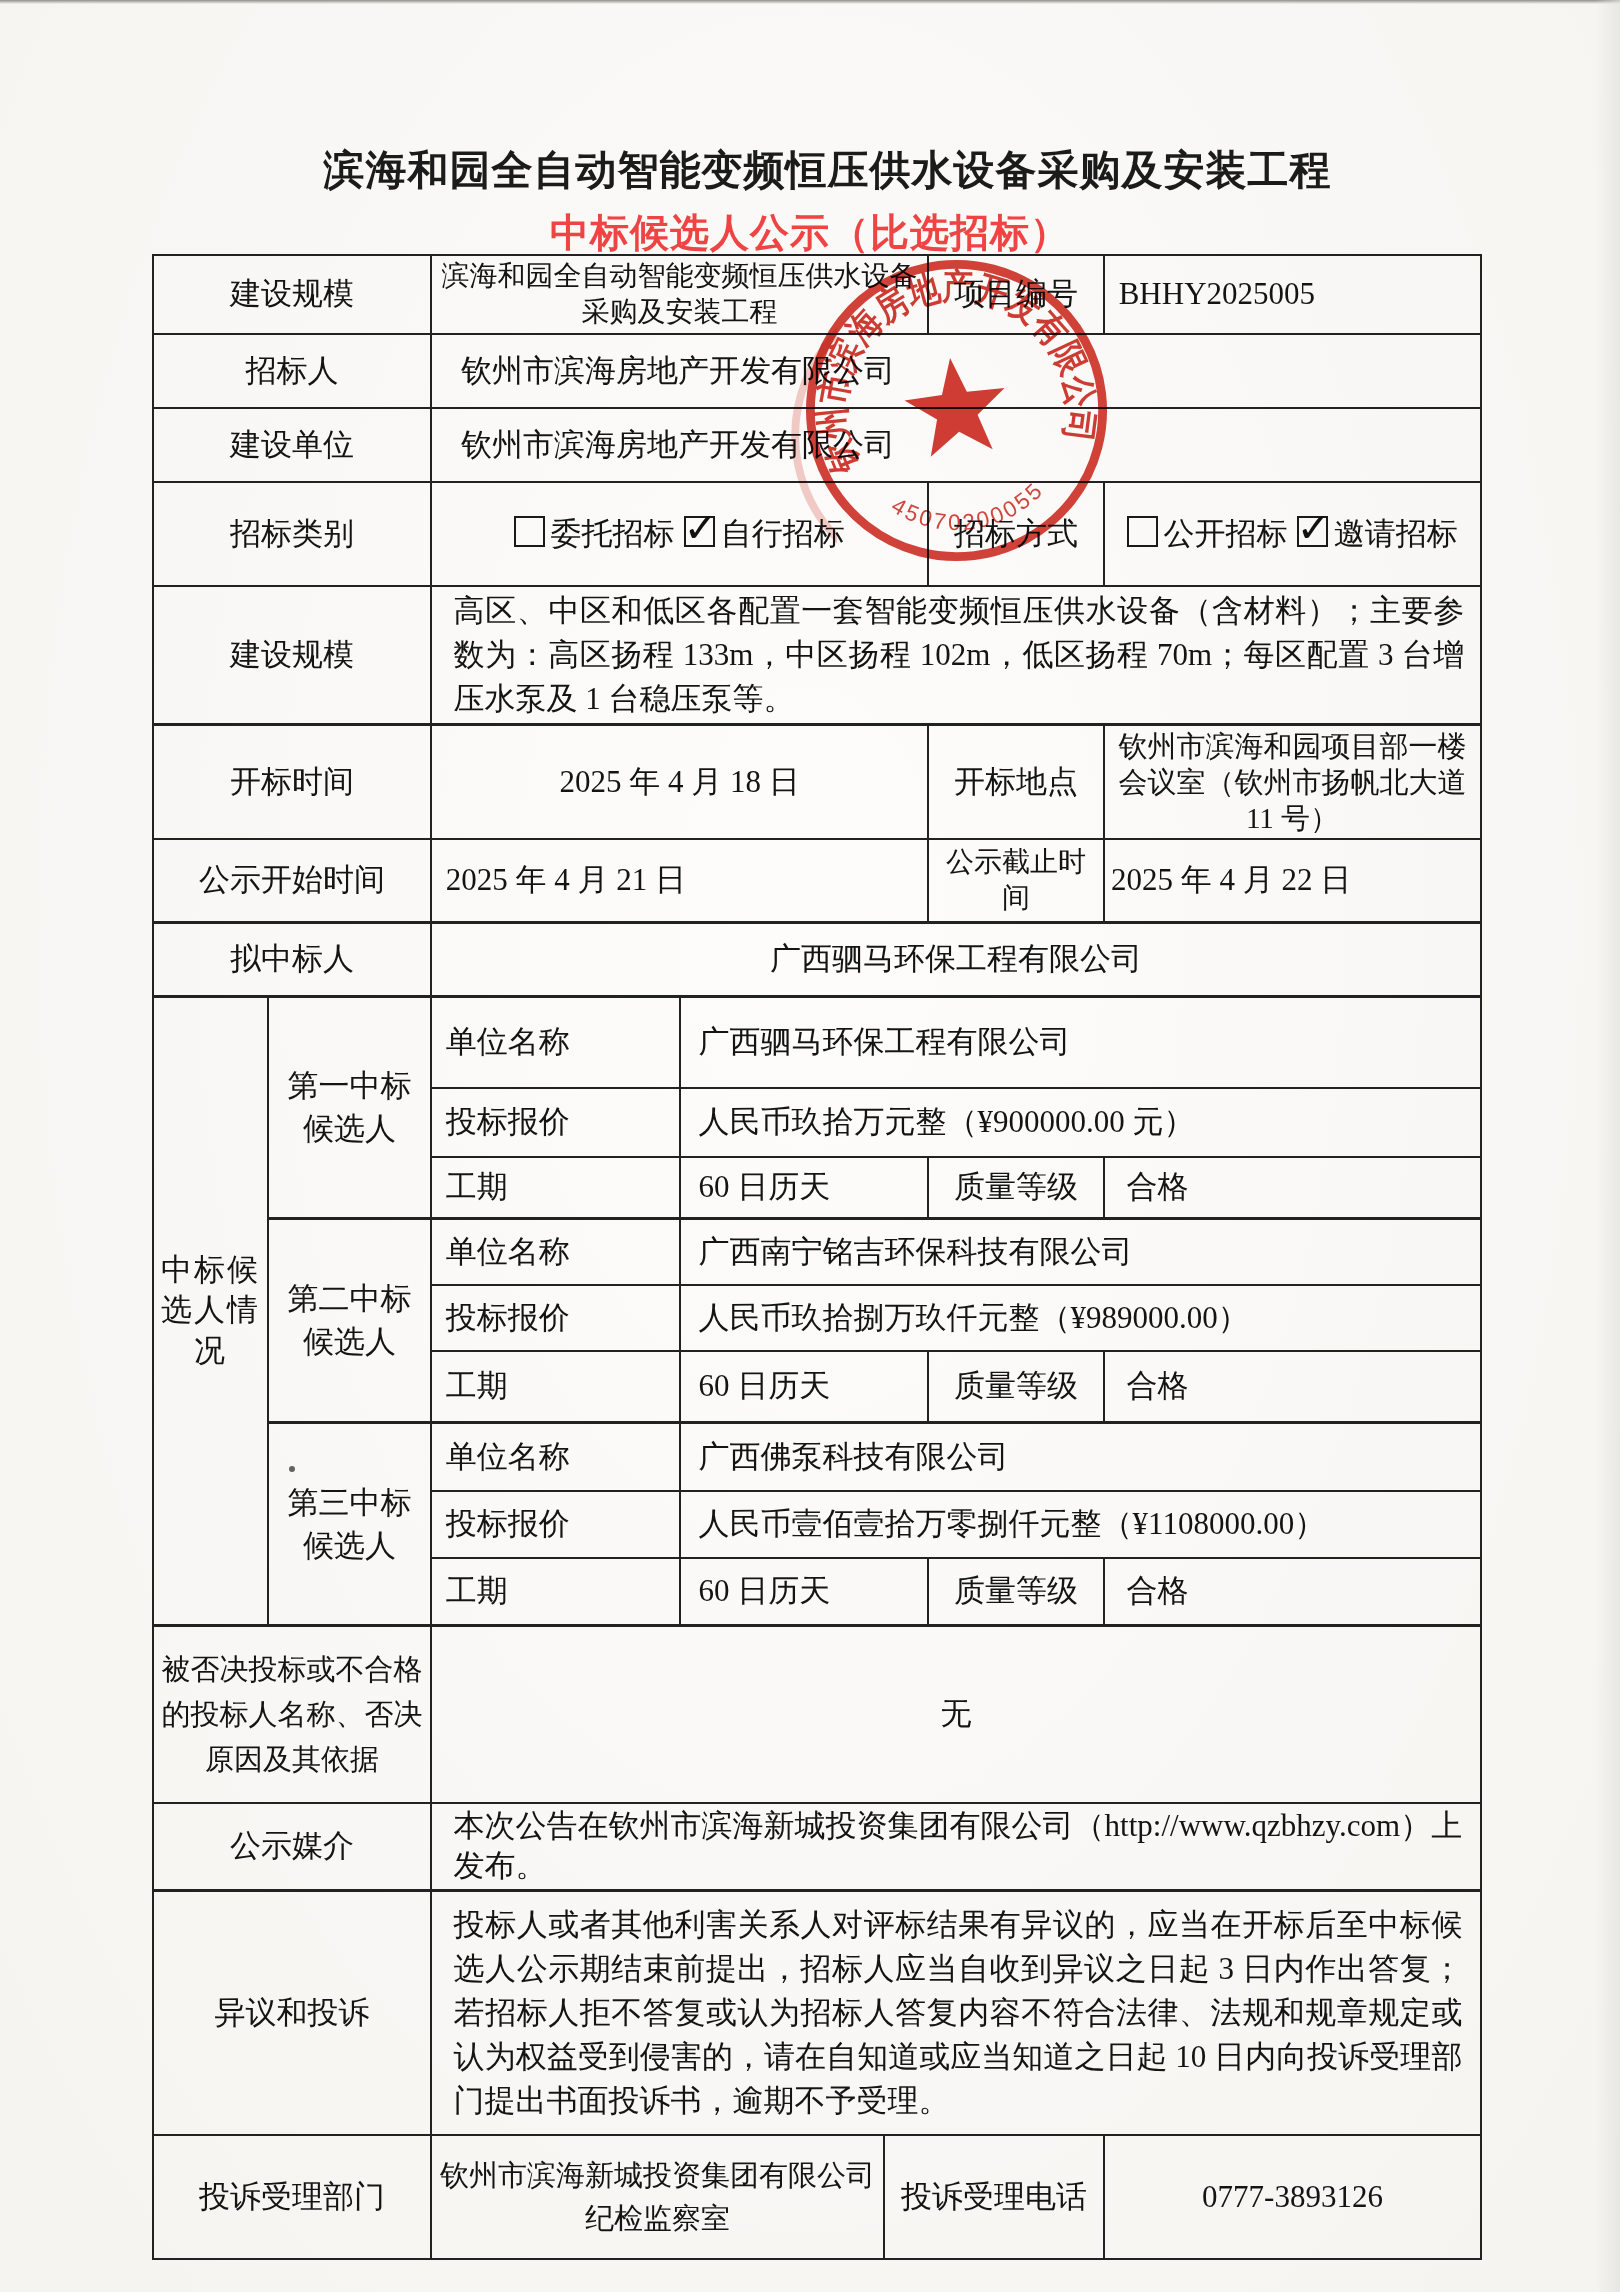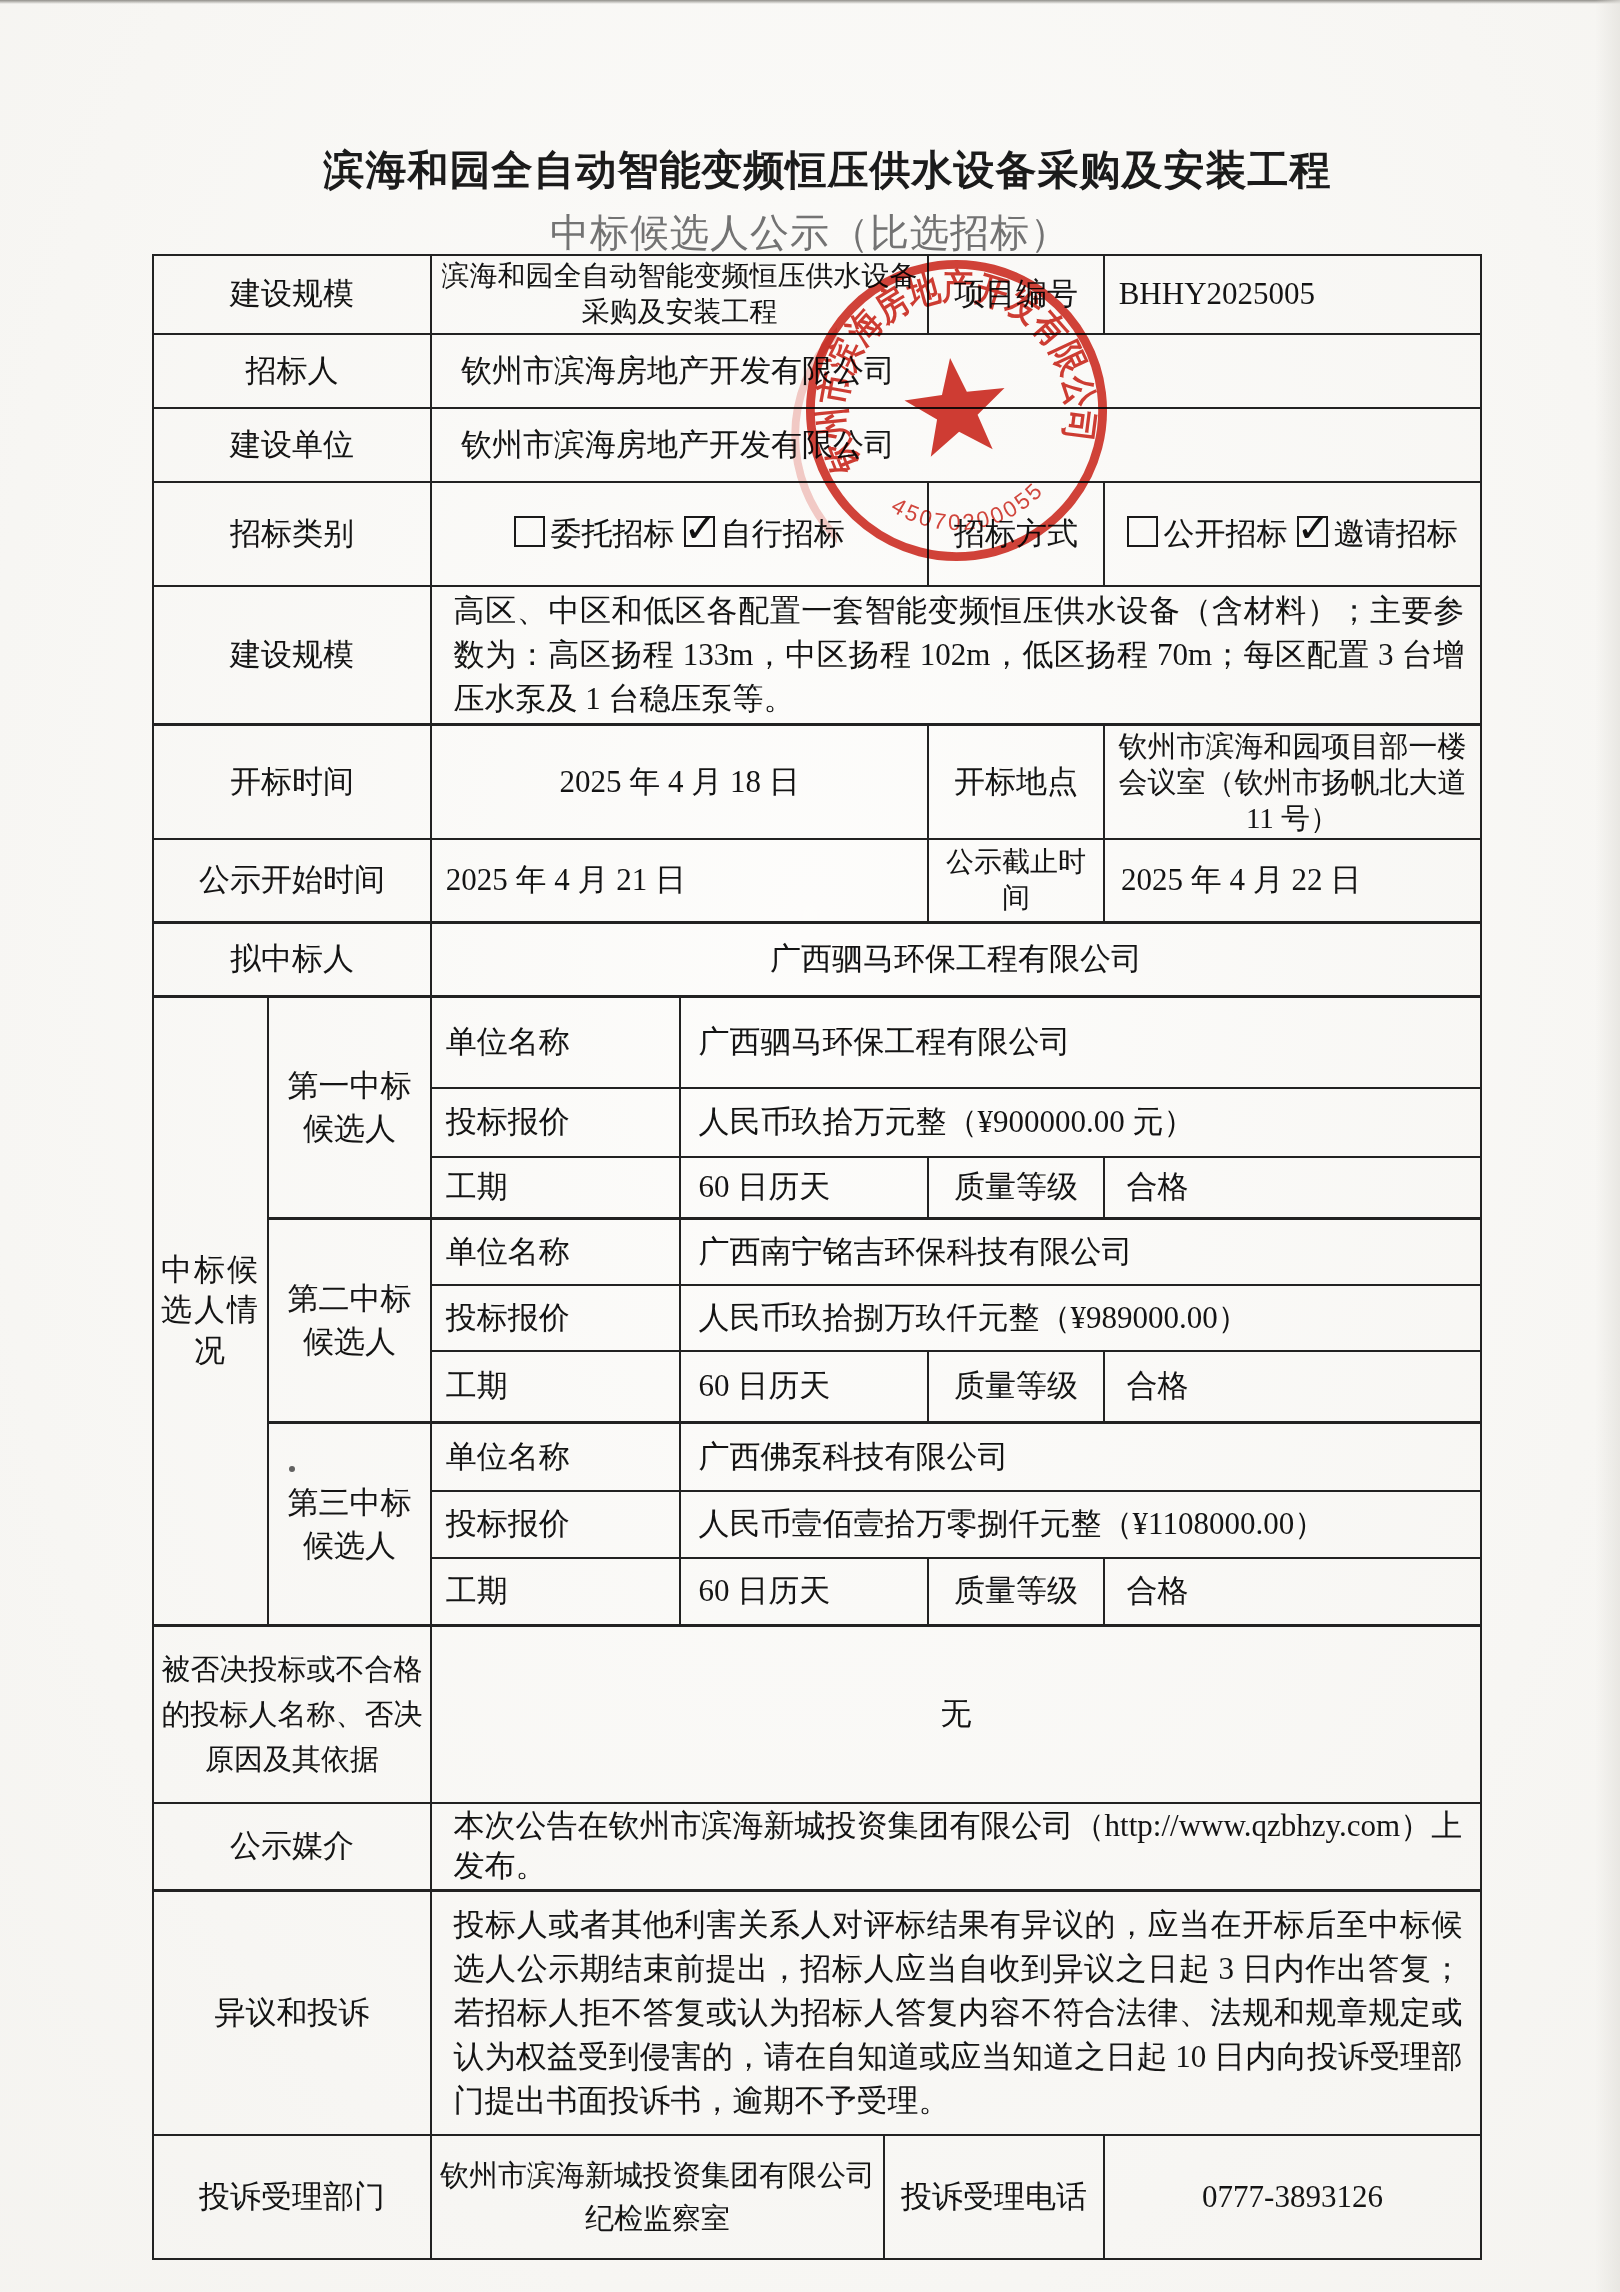--- a/index.html
+++ b/index.html
@@ -15,22 +15,22 @@
   .scan-right-shade { position:absolute; right:0; top:0; width:25.5px; height:100%;
     background:linear-gradient(270deg,#e3e1dc,rgba(251,250,247,0)); opacity:.7; }
   .scan-tone { position:absolute; inset:0;
     background:radial-gradient(ellipse at 50% 40%, rgba(255,255,255,.5), rgba(216,214,208,.18)); pointer-events:none; }
 
   .title-1 { position:absolute; top:143px; left:0; width:100%; text-align:center;
     transform:translateX(17.6px);
     font-family:"Liberation Sans","DejaVu Sans",sans-serif; font-weight:bold;
     font-size:41px; letter-spacing:1px; color:#1b1b1b; }
   .title-2 { position:absolute; top:206px; left:0; width:100%; text-align:center;
-    font-family:"Liberation Sans","DejaVu Sans",sans-serif; font-weight:normal;
-    font-size:39px; letter-spacing:1px; color:#737373; }
+    font-family:"Liberation Sans","DejaVu Sans",sans-serif; font-weight:bold;
+    font-size:39px; letter-spacing:1px; color:#ef4444; }
 
   table.doc { position:absolute; left:152px; top:254px; width:1328px;
     border-collapse:collapse; table-layout:fixed; }
   .doc td {
     border:2px solid #222; font-size:31px; line-height:1.3;
     padding:2px 5.9px; vertical-align:middle; text-align:center;
     overflow:hidden; word-break:break-all;
   }
   tr.thick td { border-top-width:3.4px; }
   .doc td.left  { text-align:left; }
@@ -122,21 +122,21 @@
     <td colspan="2">开标时间</td>
     <td colspan="3">2025 年 4 月 18 日</td>
     <td>开标地点</td>
     <td class="fs30" style="line-height:36px">钦州市滨海和园项目部一楼会议室（钦州市扬帆北大道 11 号）</td>
   </tr>
 
   <tr style="height:74px">
     <td colspan="2">公示开始时间</td>
     <td colspan="3" class="left pl14">2025 年 4 月 21 日</td>
     <td class="fs29 nopad">公示截止时间</td>
-    <td class="left" style="padding-left:16px">2025 年 4 月 22 日</td>
+    <td class="left" style="padding-left:6px">2025 年 4 月 22 日</td>
   </tr>
 
   <tr class="thick" style="height:74px">
     <td colspan="2">拟中标人</td>
     <td colspan="5">广西驷马环保工程有限公司</td>
   </tr>
 
   <tr class="thick" style="height:92px">
     <td rowspan="9" class="vlabel">中标候选人情况</td>
     <td rowspan="3" class="rank"><span>第一中标候选人</span></td>

